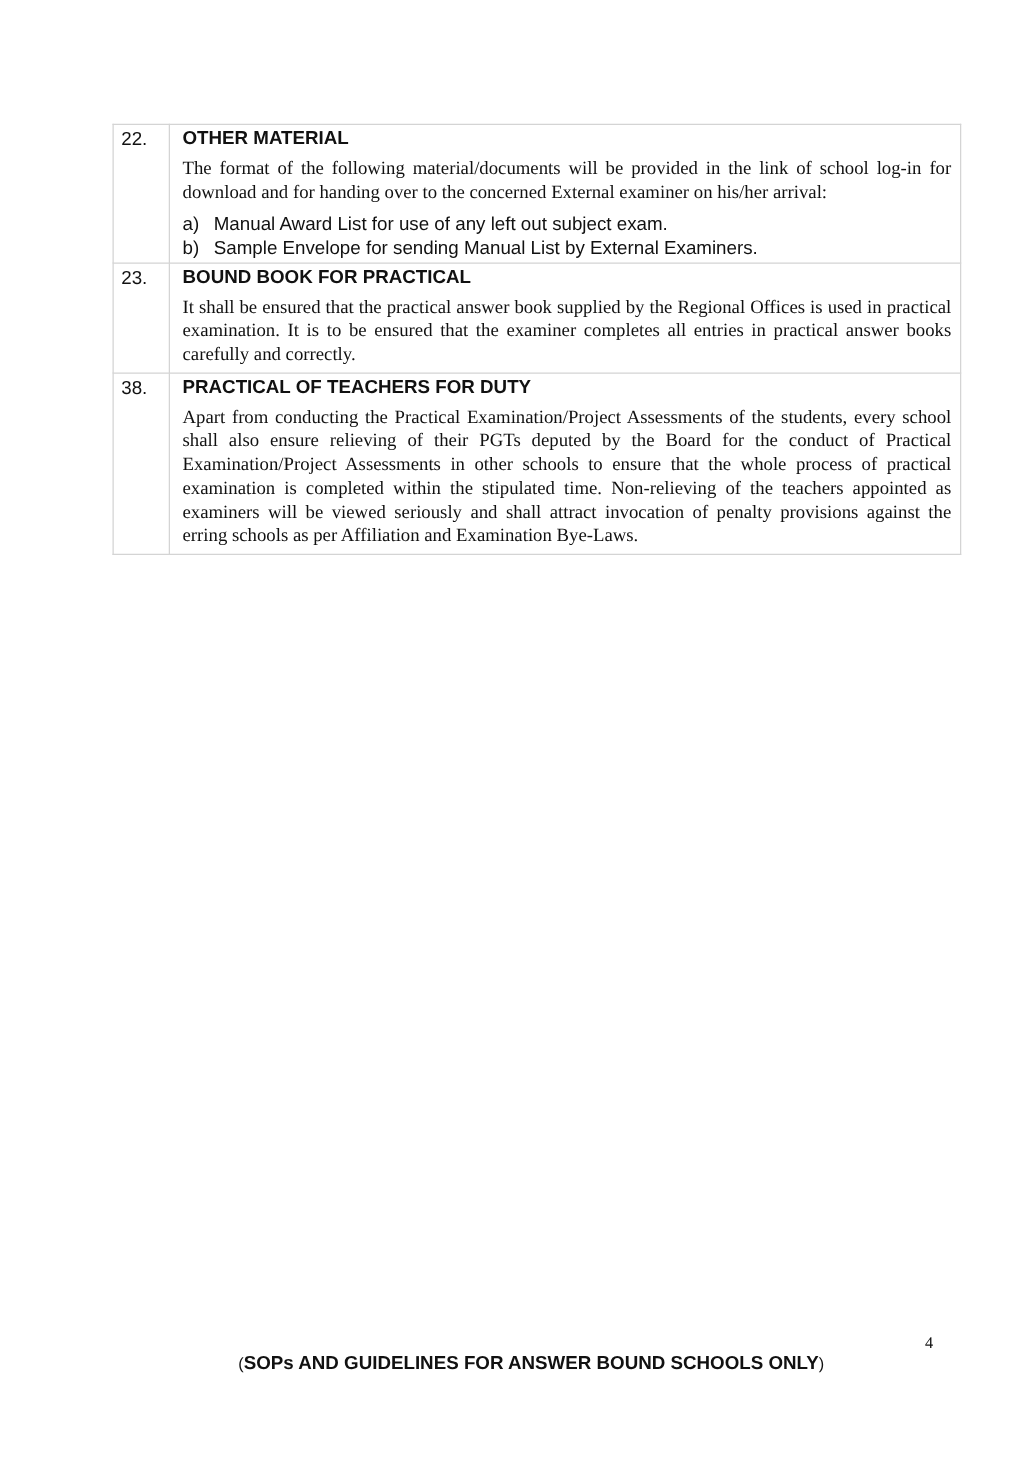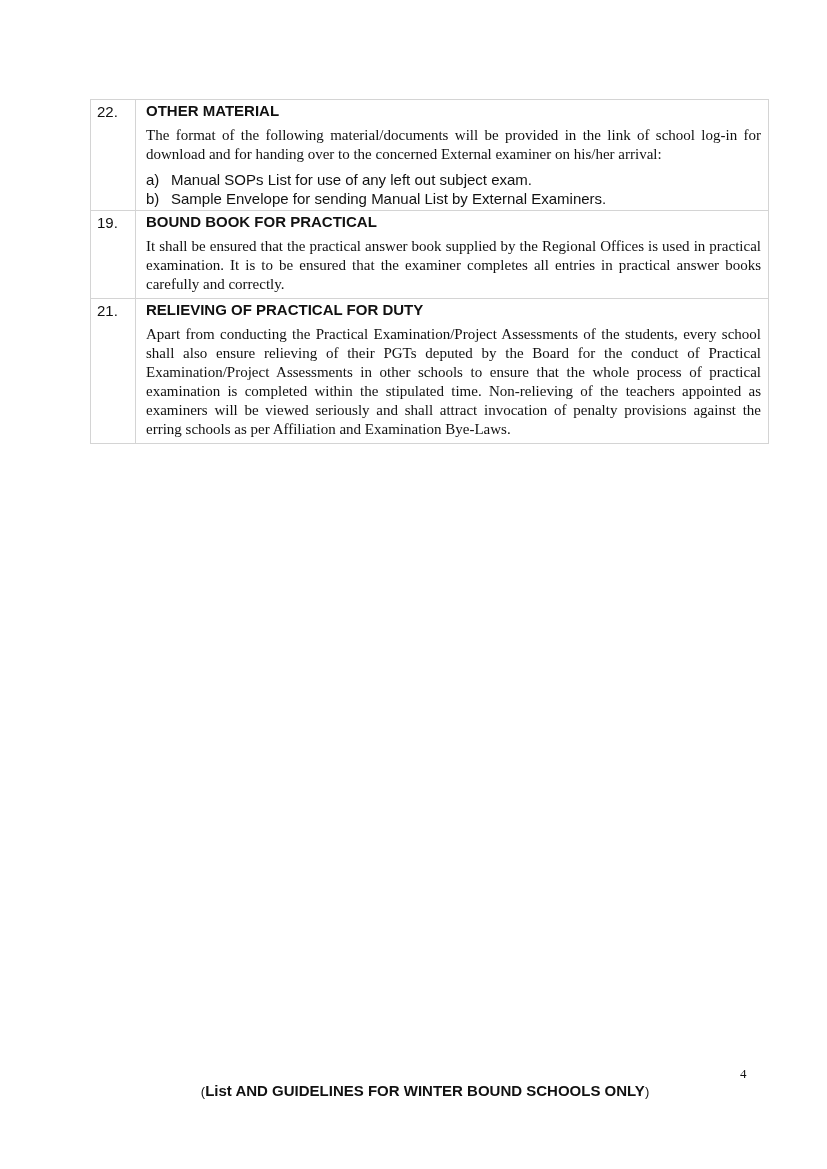--- a/index.html
+++ b/index.html
@@ -28,43 +28,43 @@
 <table class="tbl">
   <tbody>
       <tr class="row22">
     <td class="num">22.</td>
     <td class="body">
       <div class="heading">OTHER MATERIAL</div>
       <p class="para">The format of the following material/documents will be provided in the link of school log-in for download and for handing over to the concerned External examiner on his/her arrival:</p>
       <ul class="list">
         <li>
           <span class="mk">a)</span>
-          <span>Manual SOPs List for use of any left out subject exam.</span>
+          <span>Manual Award List for use of any left out subject exam.</span>
         </li>
         <li>
           <span class="mk">b)</span>
           <span>Sample Envelope for sending Manual List by External Examiners.</span>
         </li>
       </ul>
     </td>
   </tr>
   <tr>
-    <td class="num">19.</td>
+    <td class="num">23.</td>
     <td class="body">
       <div class="heading">BOUND BOOK FOR PRACTICAL</div>
       <p class="para">It shall be ensured that the practical answer book supplied by the Regional Offices is used in practical examination. It is to be ensured that the examiner completes all entries in practical answer books carefully and correctly.</p>
     </td>
   </tr>
   <tr>
-    <td class="num">21.</td>
+    <td class="num">38.</td>
     <td class="body">
-      <div class="heading">RELIEVING OF PRACTICAL FOR DUTY</div>
+      <div class="heading">PRACTICAL OF TEACHERS FOR DUTY</div>
       <p class="para">Apart from conducting the Practical Examination/Project Assessments of the students, every school shall also ensure relieving of their PGTs deputed by the Board for the conduct of Practical Examination/Project Assessments in other schools to ensure that the whole process of practical examination is completed within the stipulated time. Non-relieving of the teachers appointed as examiners will be viewed seriously and shall attract invocation of penalty provisions against the erring schools as per Affiliation and Examination Bye-Laws.</p>
     </td>
   </tr>
 </tbody>
   </table>
 
 <div class="page-num">4</div>
 
 <div class="footer">
-  <span class="paren">(</span><span>List AND GUIDELINES FOR WINTER BOUND SCHOOLS ONLY</span><span class="paren">)</span>
+  <span class="paren">(</span><span>SOPs AND GUIDELINES FOR ANSWER BOUND SCHOOLS ONLY</span><span class="paren">)</span>
 </div>
 
 </body></html>

